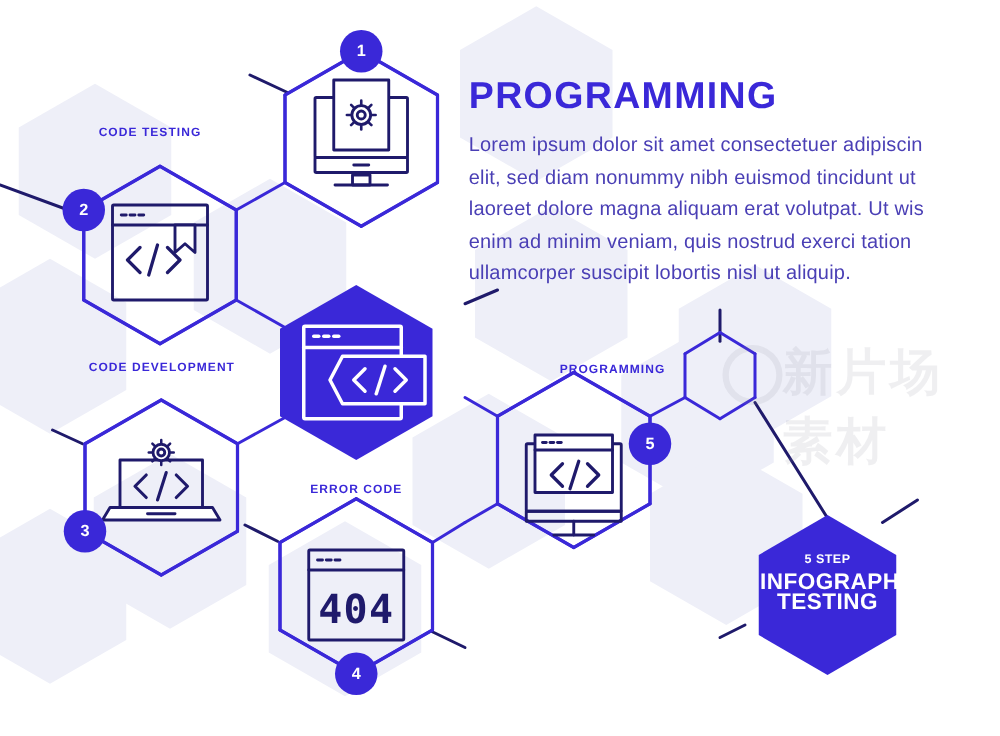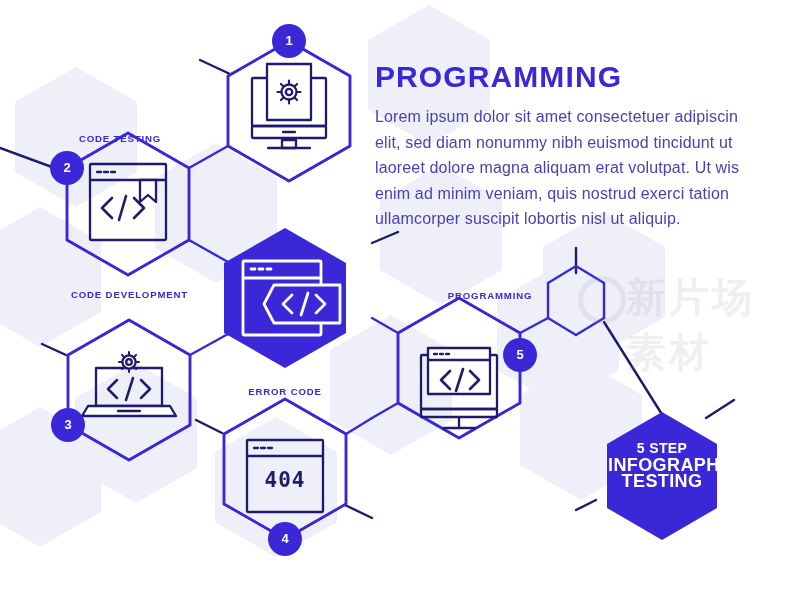--- a/index.html
+++ b/index.html
@@ -32,21 +32,21 @@
     white-space:pre-line;
   }
   .badge-num{
     position:absolute;color:#fff;font-size:13px;font-weight:bold;
     text-align:center;line-height:1;
   }
   .cta-text{
     position:absolute;left:608px;top:440px;width:108px;
     text-align:center;color:#ffffff;line-height:16.5px;
   }
-  .cta-text .l1{font-size:14px;font-weight:bold;letter-spacing:.4px;display:block;}
+  .cta-text .l1{font-size:10px;font-weight:bold;letter-spacing:.4px;display:block;}
   .cta-text .l2,.cta-text .l3{font-size:18px;font-weight:bold;letter-spacing:.4px;display:block;}
 
   
   #wm{position:absolute;left:578px;top:268px;width:215px;height:56px;opacity:.13;}
   #wm .wm-cn{
     position:absolute;left:48px;top:2px;
     font-size:40px;font-weight:bold;color:#8a8a99;
     letter-spacing:3px;font-family:"DejaVu Sans", sans-serif;
   }
   #wm .wm-ring{
@@ -263,31 +263,31 @@
       <circle cx="68" cy="425" r="17" fill="#3a28d8"></circle>
       <circle cx="285" cy="539" r="17" fill="#3a28d8"></circle>
       <circle cx="520" cy="355" r="17" fill="#3a28d8"></circle>
     </g>
   </svg>
 
   <div class="txt" id="title">PROGRAMMING</div>
 
   <div class="txt" id="body">Lorem ipsum dolor sit amet consectetuer adipiscin elit, sed diam nonummy nibh euismod tincidunt ut laoreet dolore magna aliquam erat volutpat. Ut wis enim ad minim veniam, quis nostrud exerci tation ullamcorper suscipit lobortis nisl ut aliquip.</div>
 
-  <div class="node-label" style="left:40px;top:100px;width:160px;margin-top:32px;">CODE TESTING</div>
+  <div class="node-label" style="left:40px;top:100px;width:160px;">CODE TESTING</div>
 
 
   <div class="node-label" style="left:215px;top:385px;width:140px;">ERROR CODE</div>
 
   <div class="node-label" style="left:42px;top:288px;width:175px;">CODE DEVELOPMENT</div>
 
   <div class="node-label" style="left:390px;top:289px;width:200px;">PROGRAMMING</div>
 
   <div style="position:absolute;left:247px;top:468px;width:76px;text-align:center;
-              font-family:'DejaVu Sans Mono',monospace;font-size:21px;font-weight:bold;
+              font-family:'DejaVu Sans Mono',monospace;font-size:32px;font-weight:bold;
               color:#1f1a6b;letter-spacing:1px;">404</div>
 
   <div class="badge-num" style="left:279px;top:34px;width:20px;">1</div>
   <div class="badge-num" style="left:57px;top:161px;width:20px;">2</div>
   <div class="badge-num" style="left:58px;top:418px;width:20px;">3</div>
   <div class="badge-num" style="left:275px;top:532px;width:20px;">4</div>
   <div class="badge-num" style="left:510px;top:348px;width:20px;">5</div>
 
   <div class="cta-text">
     <span class="l1">5 STEP</span>

